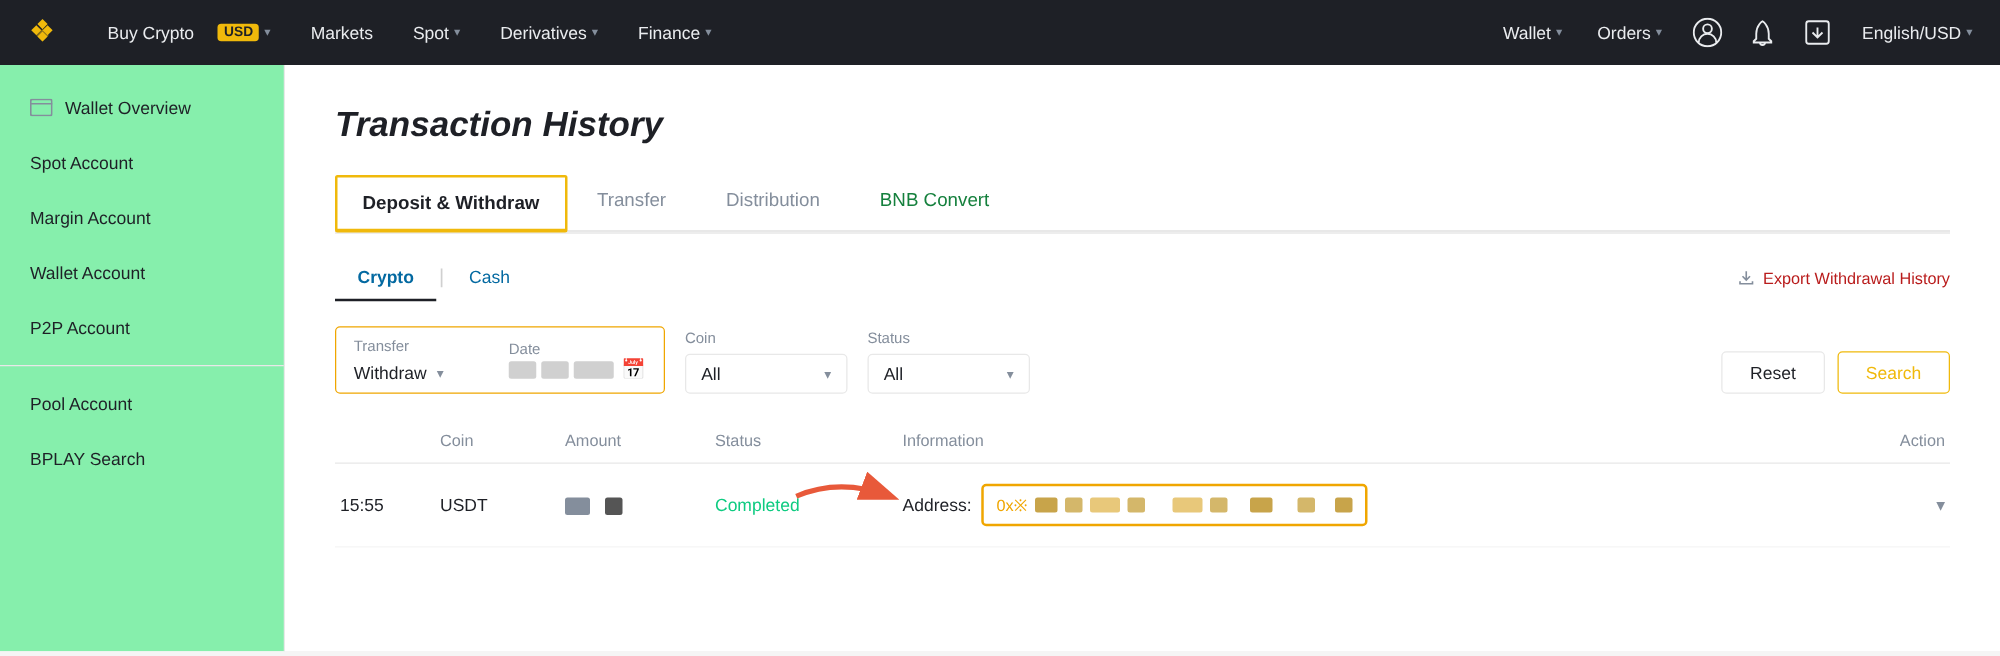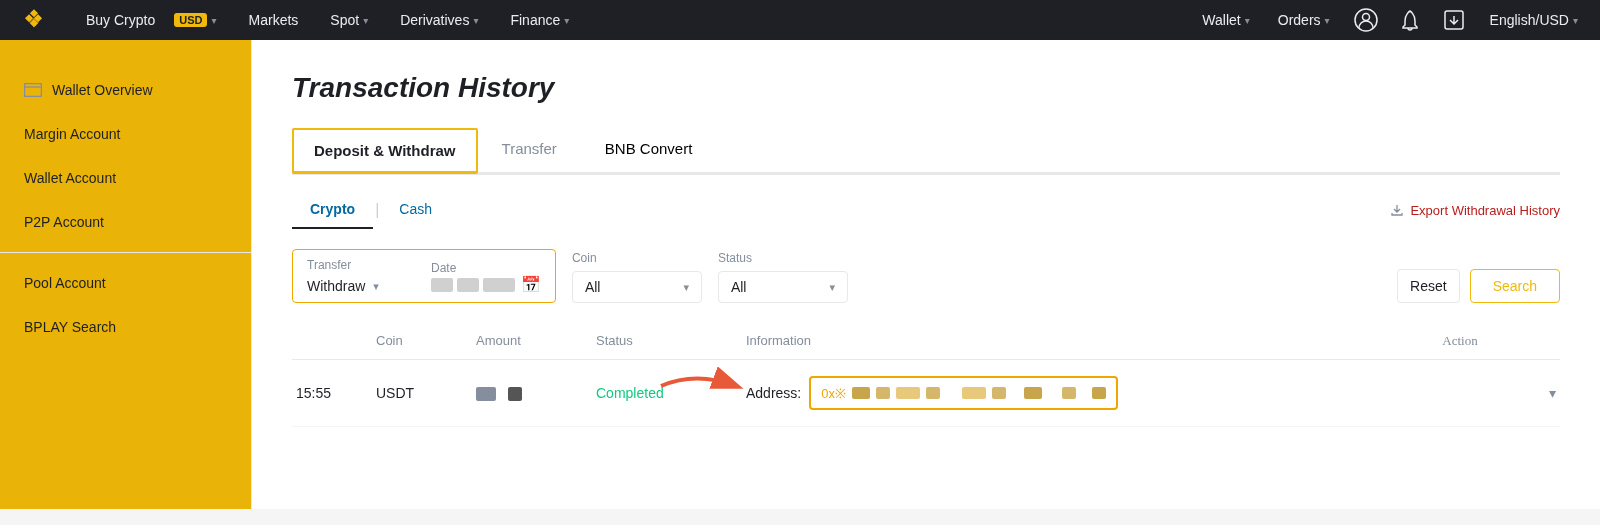--- a/index.html
+++ b/index.html
@@ -1,21 +1,21 @@
 <!DOCTYPE html>
 <html><head>
   <meta charset="utf-8">
   <style>
     * { box-sizing: border-box; margin: 0; padding: 0; }
     body { font-family: -apple-system, BlinkMacSystemFont, 'Segoe UI', sans-serif; background: #f5f5f5; }
 
     
     .topnav {
       background: #1e2026;
-      height: 40px;
+      height: 52px;
       display: flex;
       align-items: center;
       padding: 0 16px;
       gap: 20px;
       color: #eaecef;
       font-size: 14px;
     }
     .logo {
       display: flex;
       align-items: center;
@@ -65,24 +65,24 @@
 
     
     .layout {
       display: flex;
       height: calc(100vh - 56px);
       min-height: 469px;
     }
 
     
     .sidebar {
-      width: 252px;
-      background: #eab308;
+      width: 228px;
+      background: #86efac;
       border-right: 1px solid #e8e8e8;
-      padding: 28px 0;
+      padding: 12px 0;
       flex-shrink: 0;
     }
     .sidebar-item {
       padding: 14px 24px;
       font-size: 14px;
       color: #1e2026;
       cursor: pointer;
       display: flex;
       align-items: center;
       gap: 10px;
@@ -239,21 +239,21 @@
       min-width: 130px;
       cursor: pointer;
     }
     .filter-actions {
       display: flex;
       gap: 10px;
       align-items: flex-end;
       margin-left: auto;
     }
     .reset-btn {
-      padding: 8px 12px;
+      padding: 8px 22px;
       border: 1px solid #e8e8e8;
       border-radius: 4px;
       background: #fff;
       font-size: 14px;
       color: #1e2026;
       cursor: pointer;
     }
     .search-btn {
       padding: 8px 22px;
       border: 1px solid #f0b90b;
@@ -425,20 +425,23 @@
 
   <aside class="sidebar">
     <div class="wallet-overview-item">
       <svg width="18" height="14" viewBox="0 0 18 14" fill="none">
         <rect x="0.5" y="0.5" width="17" height="13" rx="1.5" stroke="#848e9c" stroke-width="1.5"></rect>
         <path d="M0 4h18" stroke="#848e9c" stroke-width="1.2"></path>
       </svg>
       <span>Wallet Overview</span>
     </div>
     <div class="sidebar-item">
+      <span>Spot Account</span>
+    </div>
+    <div class="sidebar-item">
       <span>Margin Account</span>
     </div>
     <div class="sidebar-item">
       <span>Wallet Account</span>
     </div>
     <div class="sidebar-item">
       <span>P2P Account</span>
     </div>
     <div class="sidebar-divider"></div>
     <div class="sidebar-item">
@@ -449,21 +452,22 @@
     </div>
   </aside>
 
   <main class="main">
     <h1 class="page-title">Transaction History</h1>
 
     <div class="tabs-wrapper">
       <div style="display:flex;align-items:stretch;border-bottom:2px solid #e8e8e8;width:100%;">
         <div style="border:2px solid #f0b90b;border-radius:2px;border-bottom:3px solid #f0b90b;padding:12px 20px;font-size:15px;font-weight:600;color:#1e2026;cursor:pointer;margin-bottom:-2px;">Deposit &amp; Withdraw</div>
         <div style="padding:12px 24px;font-size:15px;color:#848e9c;cursor:pointer;margin-bottom:-2px;border-bottom:3px solid transparent;">Transfer</div>
-        <div style="padding:12px 24px;font-size:15px;color:#000000;cursor:pointer;margin-bottom:-2px;border-bottom:3px solid transparent;">BNB Convert</div>
+        <div style="padding:12px 24px;font-size:15px;color:#848e9c;cursor:pointer;margin-bottom:-2px;border-bottom:3px solid transparent;">Distribution</div>
+        <div style="padding:12px 24px;font-size:15px;color:#15803d;cursor:pointer;margin-bottom:-2px;border-bottom:3px solid transparent;">BNB Convert</div>
         <div style="flex:1;border-bottom:3px solid transparent;margin-bottom:-2px;"></div>
       </div>
     </div>
 
     <div class="sub-tabs">
       <div class="sub-tabs-left">
         <div class="sub-tab active">Crypto</div>
         <div class="sub-tab-divider">|</div>
         <div class="sub-tab">Cash</div>
       </div>
@@ -519,21 +523,21 @@
         <button class="search-btn">Search</button>
       </div>
     </div>
 
     <div class="table-header">
       <div class="table-cell"></div>
       <div class="table-cell">Coin</div>
       <div class="table-cell">Amount</div>
       <div class="table-cell">Status</div>
       <div class="table-cell">Information</div>
-      <div class="table-cell" style="text-align:center;font-family:Liberation Serif, serif;">Action</div>
+      <div class="table-cell" style="text-align:right;">Action</div>
     </div>
 
     <div class="table-row">
       <div class="table-cell">15:55</div>
       <div class="table-cell">USDT</div>
       <div class="table-cell">
         <span class="amount-block"></span>
         &nbsp;
         <span class="amount-block-sm"></span>
       </div>

